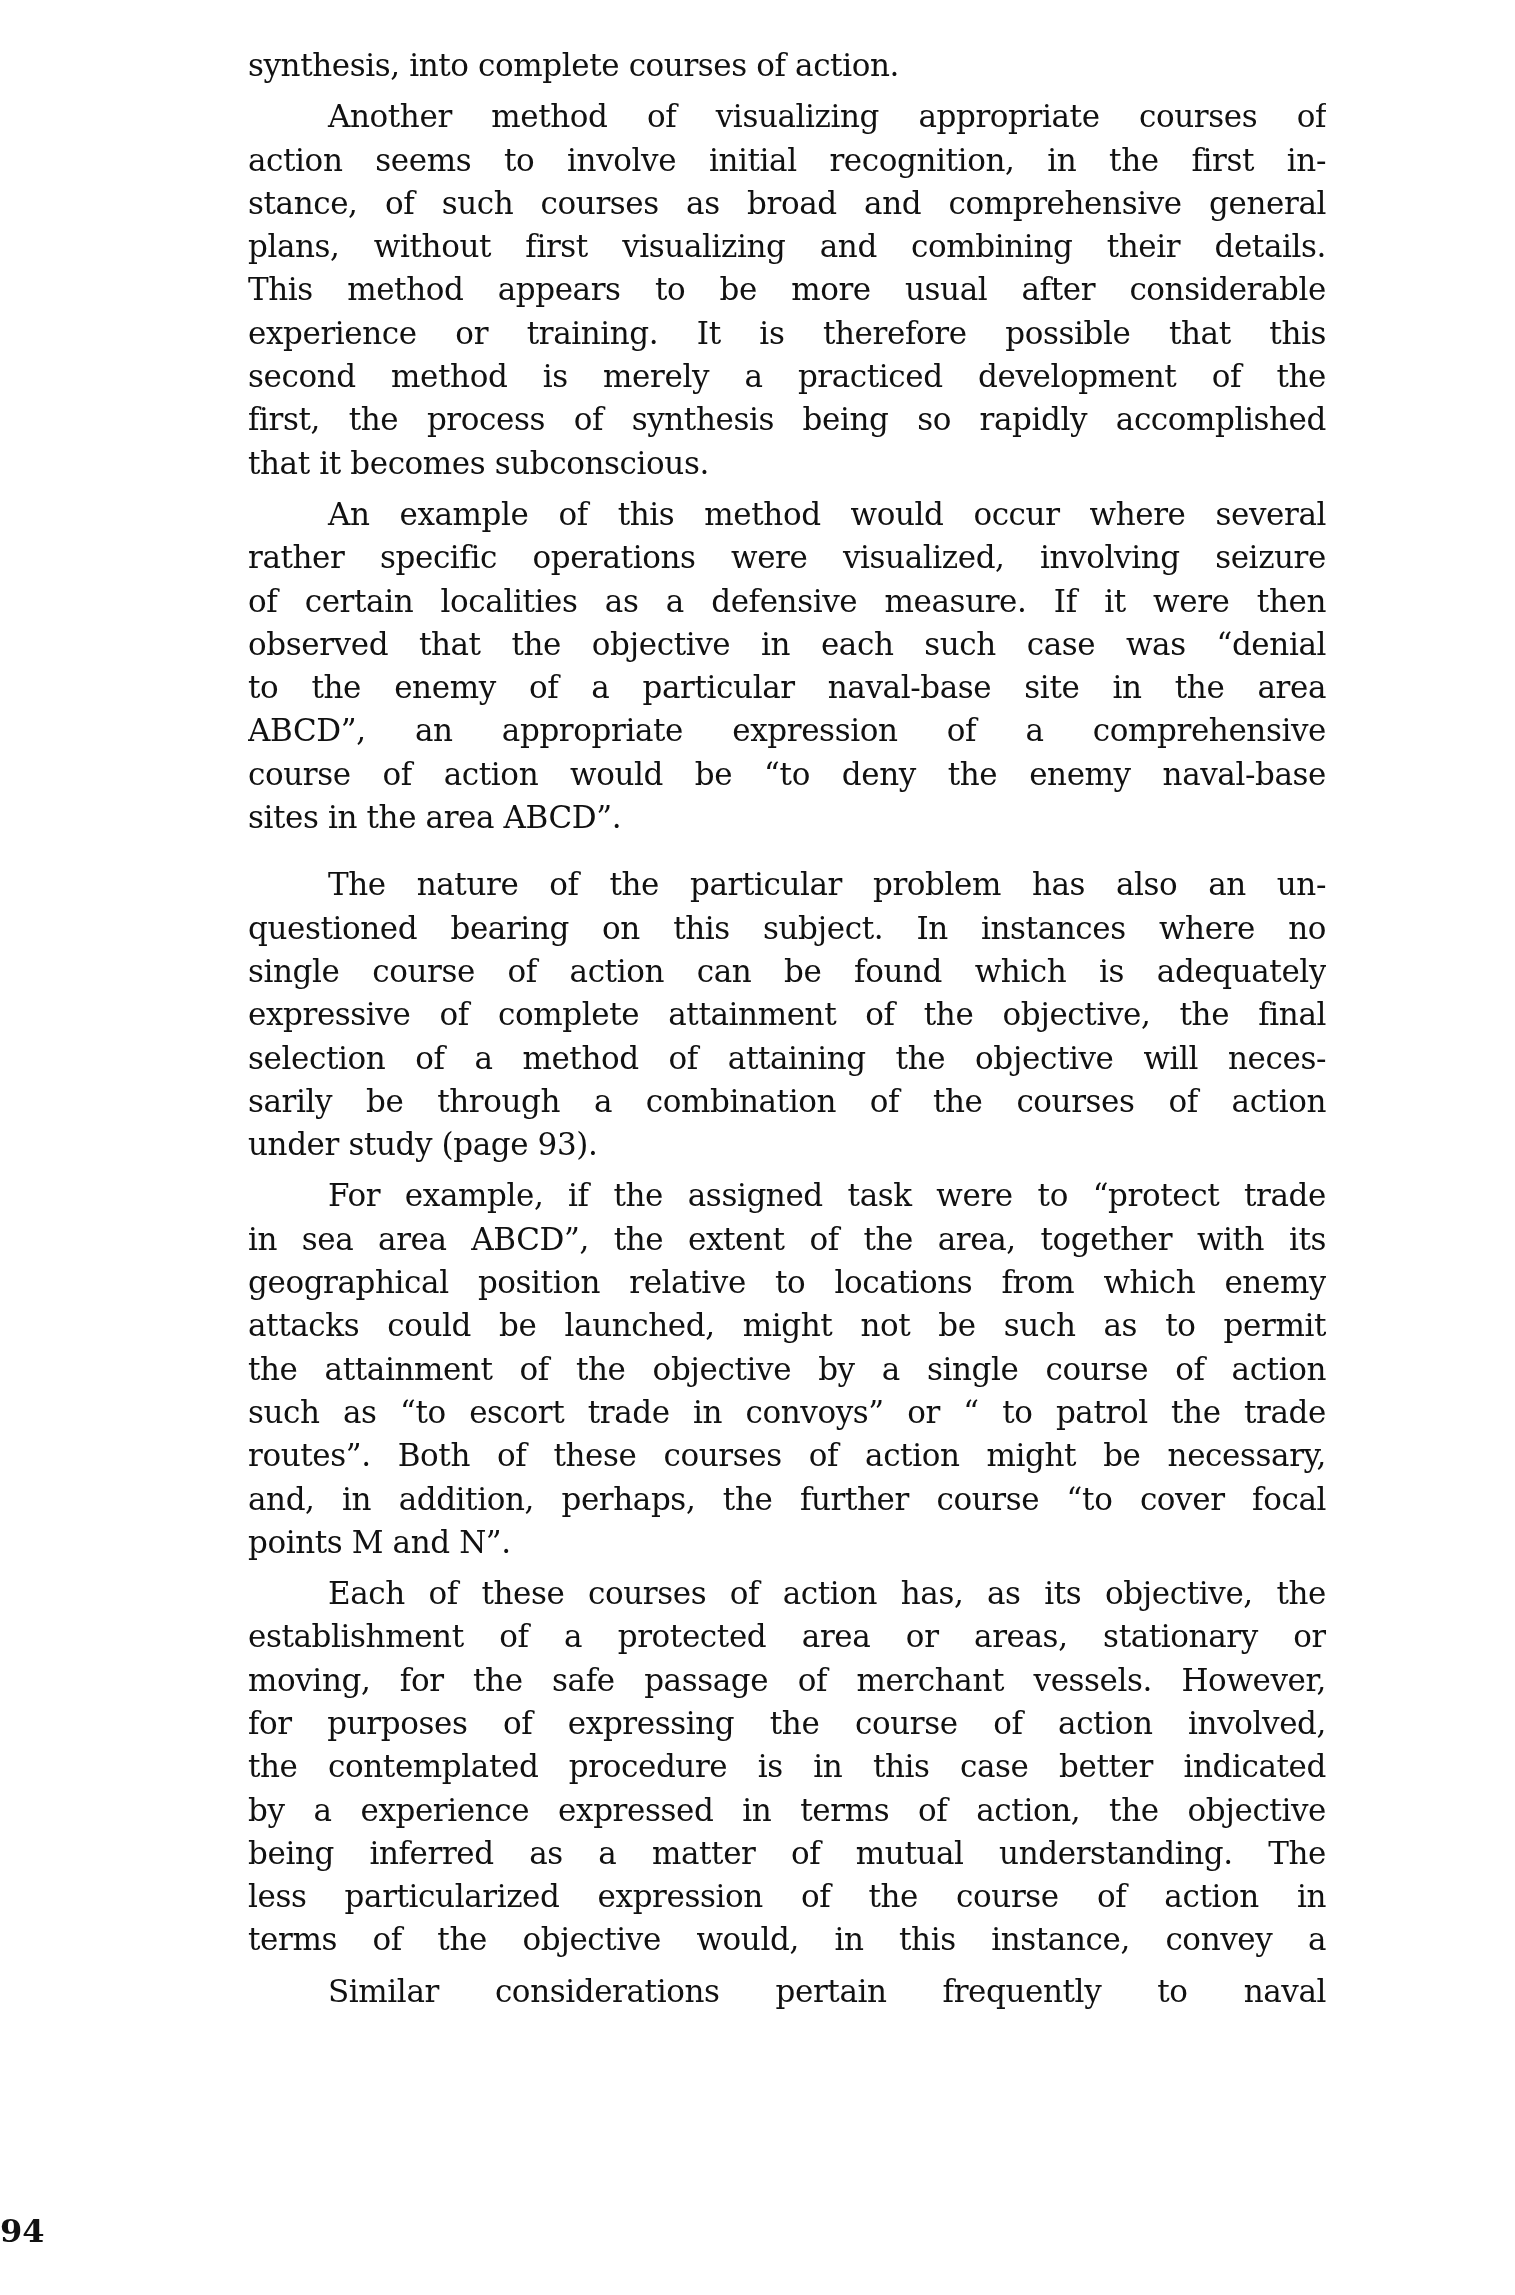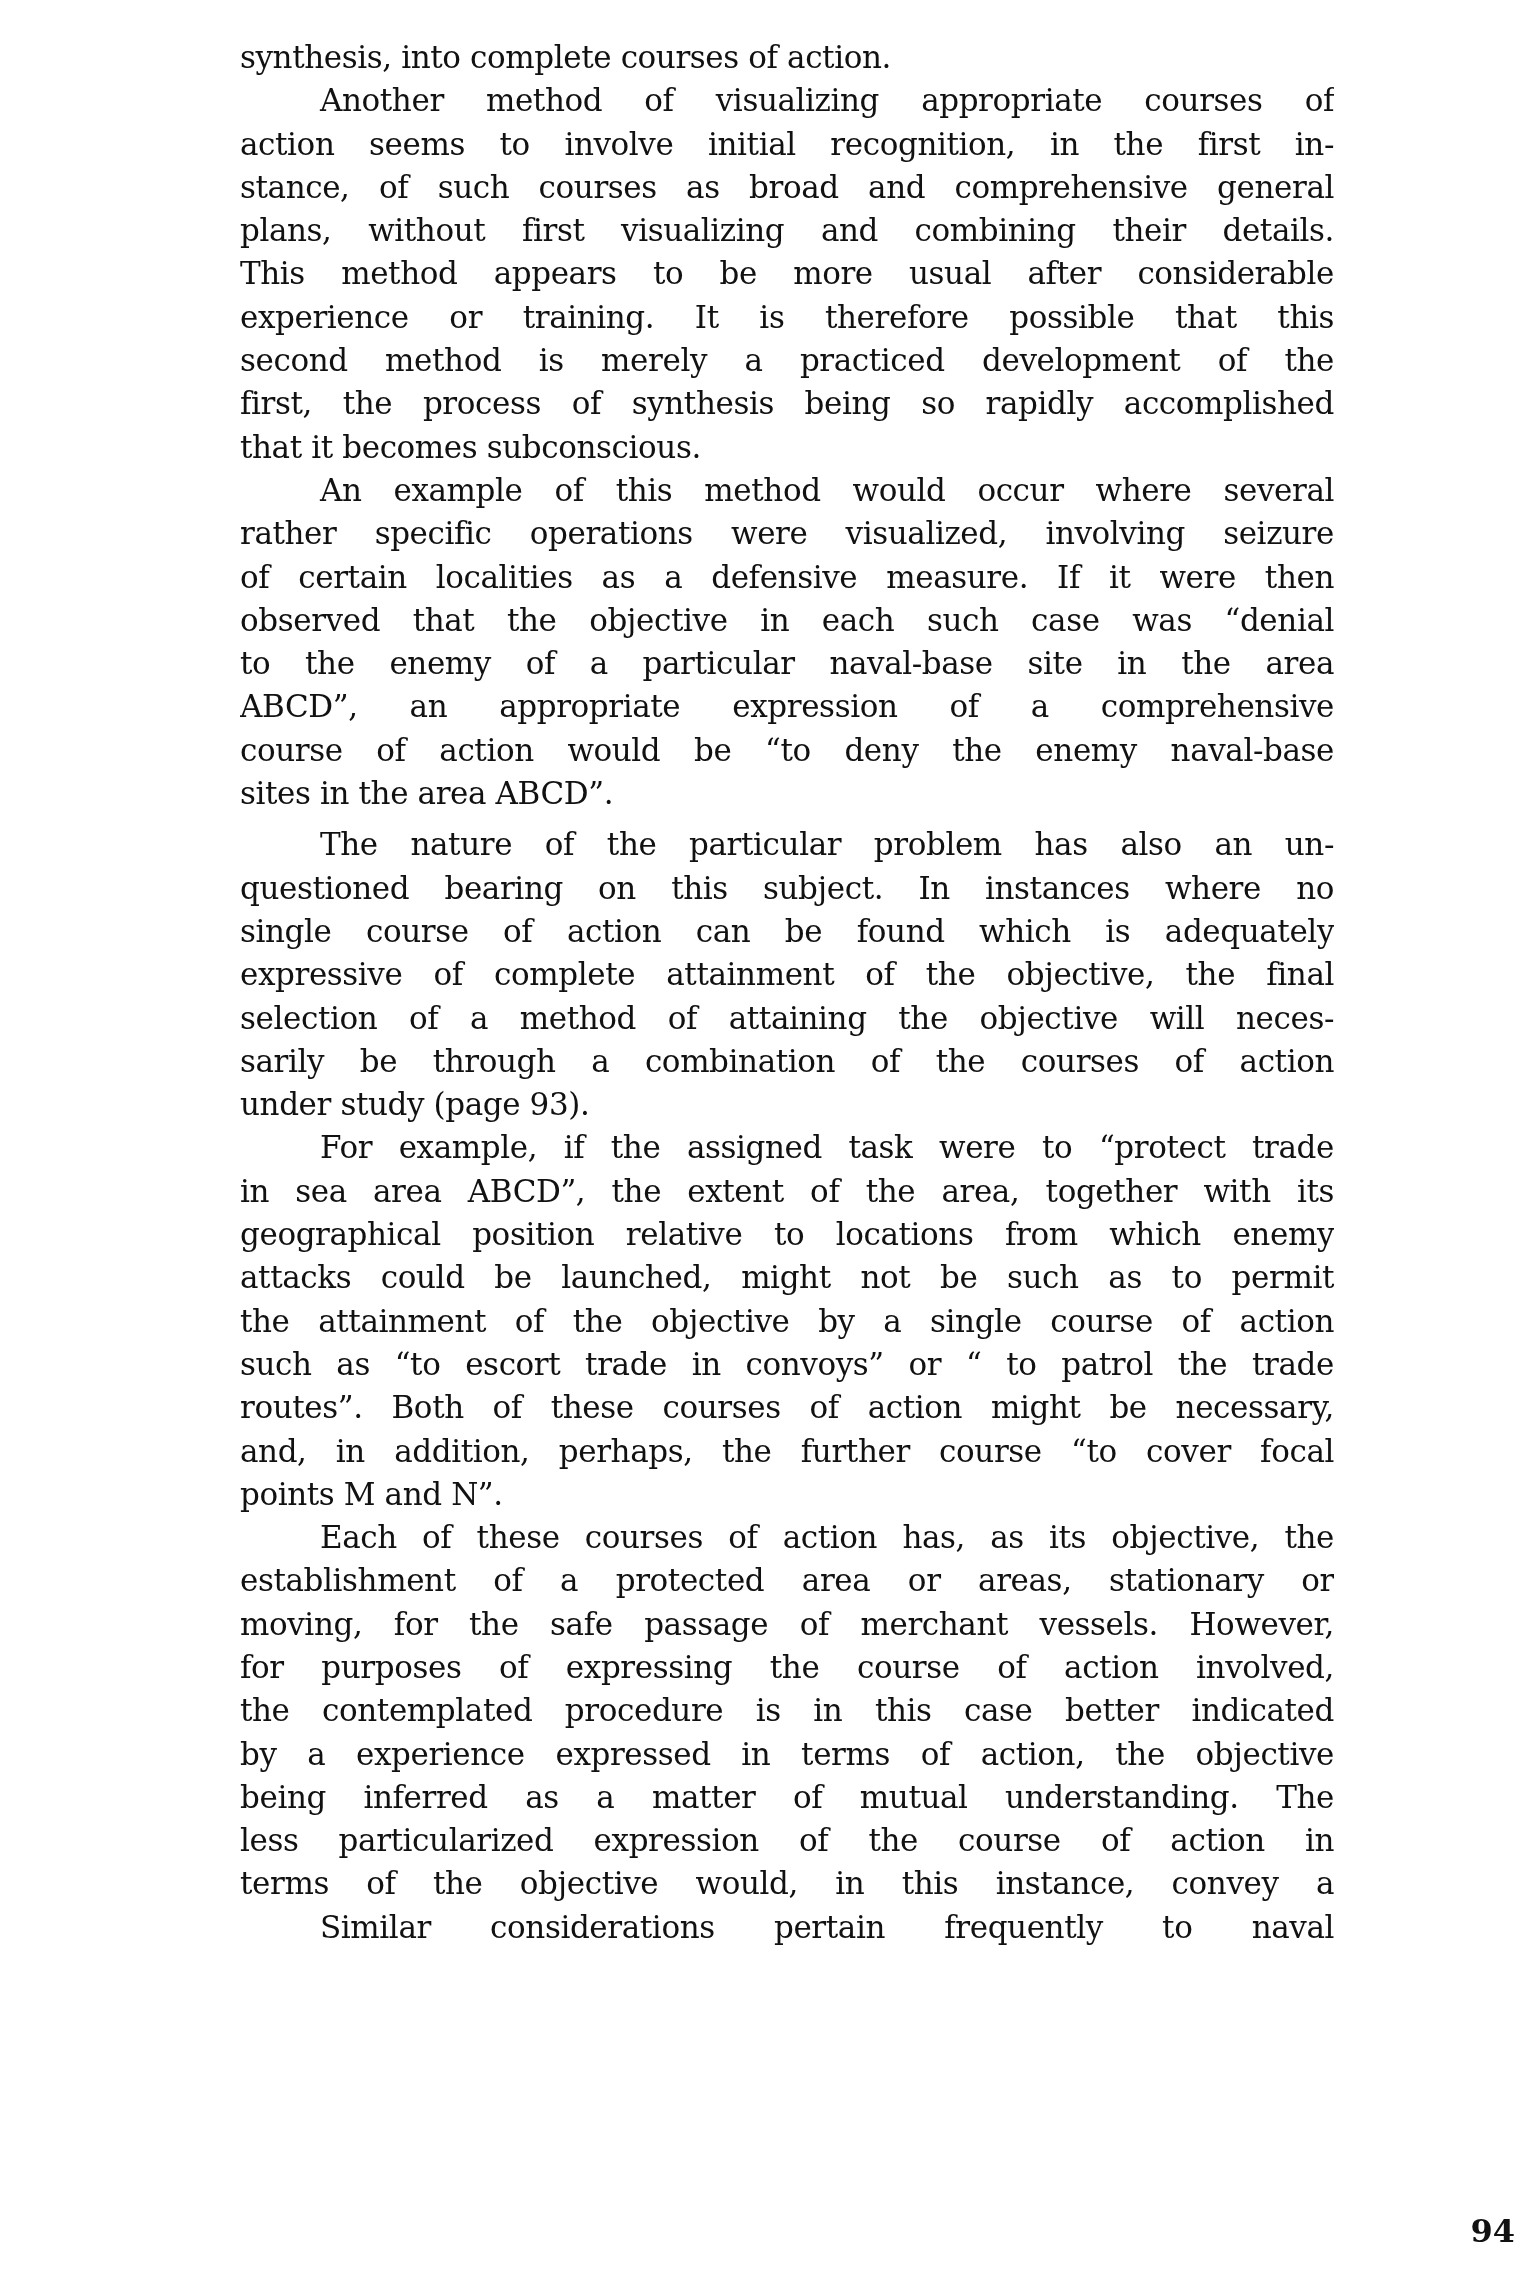--- a/index.html
+++ b/index.html
@@ -3,32 +3,32 @@
 <meta charset="utf-8">
 <style>
   html, body { margin: 0; padding: 0; background: #ffffff; }
   body { width: 1515px; height: 2295px; position: relative; overflow: hidden; }
   .page {
     position: absolute; left: 240px; top: 36px; width: 1094px;
     font-family: "DejaVu Serif", "Liberation Serif", serif;
     font-size: 31px; color: #111111;
     letter-spacing: -0.4px;
   }
-  .para { margin: 0; }
+  .para { margin: 8px; }
   .line {
     display: block; height: 43.3px; line-height: 43.3px;
     white-space: nowrap; text-align: justify; text-align-last: justify;
     overflow: hidden;
   }
   .line.last { text-align-last: left; }
   .line.indent { padding-left: 80px; }
   .gap { height: 8px; }
   .page-number {
     position: absolute; left: 0; width: 1515px; top: 2212px;
-    text-align: right; font-family: "DejaVu Serif", "Liberation Serif", serif;
+    text-align: left; font-family: "DejaVu Serif", "Liberation Serif", serif;
     font-weight: bold; font-size: 32px; color: #111;
   }
 </style>
 </head>
 <body>
 
 <div class="page" id="page-body">
     <div class="para">
       <span class="line last">synthesis, into complete courses of action.</span>
     </div>

